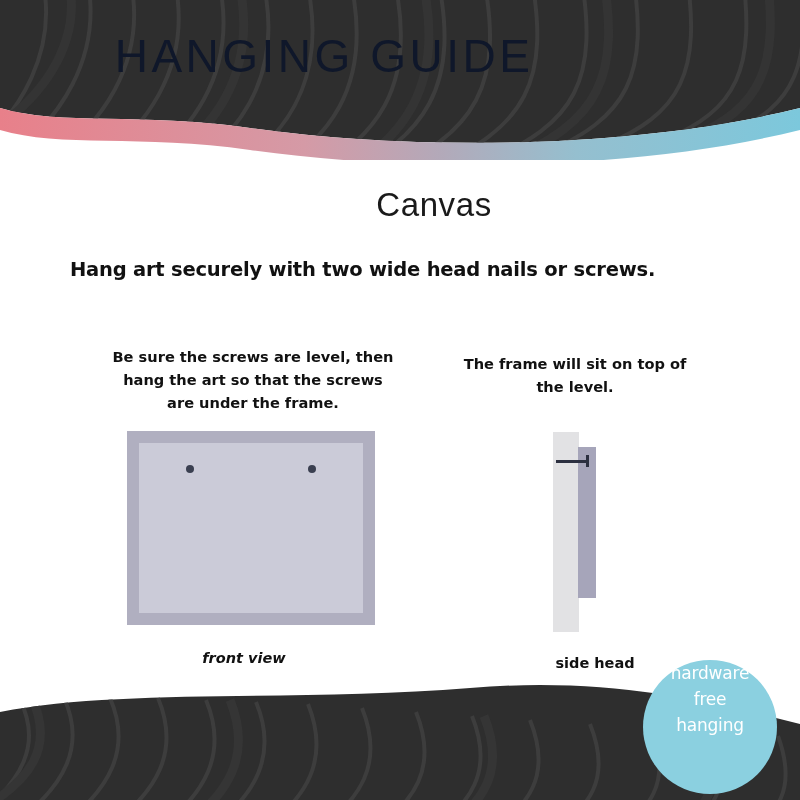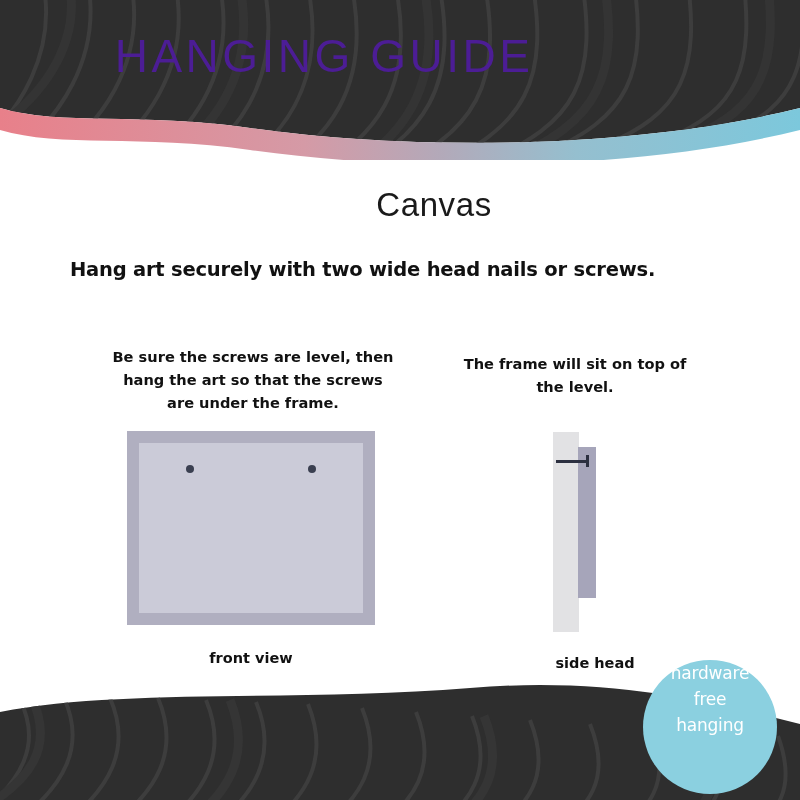--- a/index.html
+++ b/index.html
@@ -29,21 +29,21 @@
     width: 800px;
     height: 160px;
     overflow: hidden;
   }
   .header-title {
     position: absolute;
     left: 0;
     top: 28px;
     width: 648px;
     text-align: center;
-    color: #4c1d95;
+    color: #0f172a;
     font-family: "Liberation Sans", sans-serif;
     font-size: 46px;
     font-weight: 400;
     letter-spacing: 3.5px;
     line-height: 56px;
     white-space: nowrap;
     z-index: 5;
   }
 
   
@@ -150,21 +150,21 @@
 
   
   .view-label {
     position: absolute;
     font-family: "DejaVu Sans", sans-serif;
     font-size: 14.5px;
     font-weight: 700;
     color: #111111;
     text-align: center;
   }
-  .view-label-front { left: 151px; top: 650px; width: 200px; }
+  .view-label-front { left: 144px; top: 650px; width: 200px; font-style: italic; }
   .view-label-side  { left: 495px; top: 655px; width: 200px; }
 
   
   .footer-band {
     position: absolute;
     left: 0;
     bottom: 0;
     width: 800px;
     height: 130px;
     overflow: hidden;

